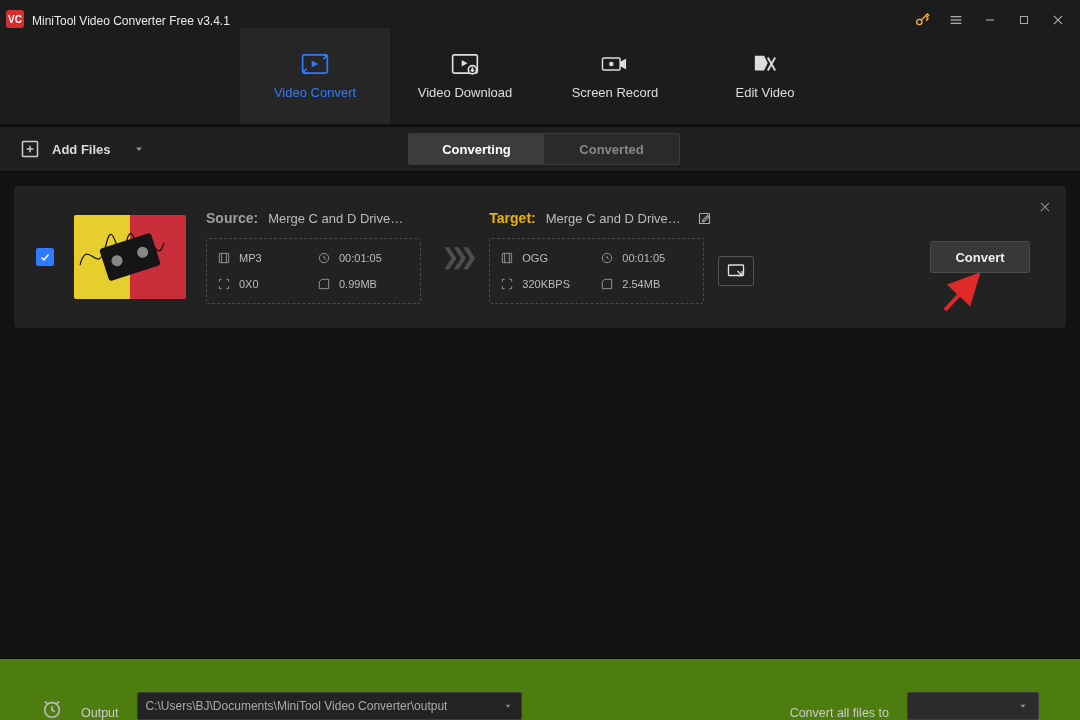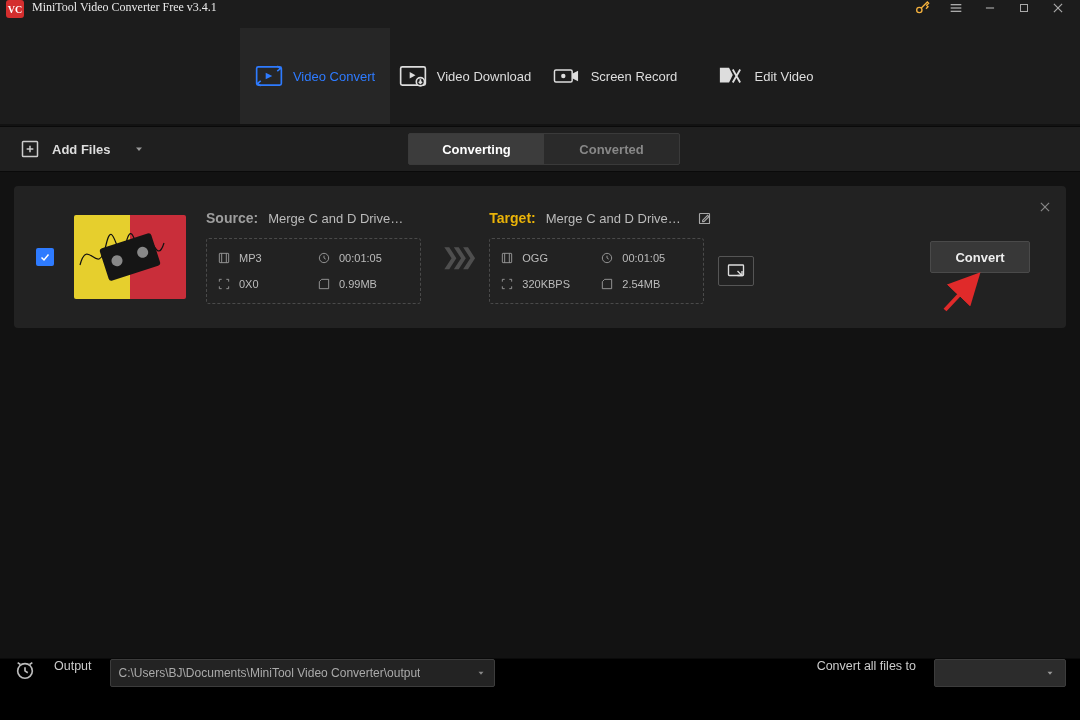--- a/index.html
+++ b/index.html
@@ -1,29 +1,29 @@
 <!DOCTYPE html>
 <html><head>
 <meta charset="utf-8">
 <style>
   * { box-sizing: border-box; margin: 0; padding: 0; }
   html, body { width: 1080px; height: 720px; background: #0f0f0f; font-family: "Segoe UI", Arial, sans-serif; color: #ccc; overflow: hidden; }
   .app { width: 1080px; height: 720px; display: flex; flex-direction: column; background: #121212; }
 
   
-  .titlebar { height: 28px; display: flex; align-items: flex-start; background: #1c1c1c; padding: 0 6px; font-family: Liberation Serif, serif; }
+  .titlebar { height: 28px; display: flex; align-items: flex-end; background: #1c1c1c; padding: 0 6px; }
   .app-logo { width: 18px; height: 18px; background: #d42e2e; border-radius: 3px; display: flex; align-items: center; justify-content: center; font-size: 10px; color: #fff; font-weight: 700; margin-right: 8px; }
   .title-text { font-size: 12px; color: #eaeaea; flex: 1; }
   .title-actions { display: flex; align-items: center; gap: 18px; padding-right: 8px; }
   .title-icon { width: 16px; height: 16px; display: flex; align-items: center; justify-content: center; color: #aaa; cursor: pointer; }
   .title-icon.key { color: #f5b13d; }
 
   
   .navbar { height: 96px; display: flex; align-items: stretch; background: #1c1c1c; padding-left: 240px; }
-  .nav-tab { width: 150px; display: flex; align-items: center; justify-content: center; gap: 10px; color: #ddd; font-size: 13px; cursor: pointer; }
+  .nav-tab { width: 150px; display: flex; flex-direction: column; align-items: center; justify-content: center; gap: 10px; color: #ddd; font-size: 13px; cursor: pointer; }
   .nav-tab.active { background: #262626; color: #2e7bff; }
   .nav-tab .nav-icon { width: 28px; height: 22px; display: flex; align-items: center; justify-content: center; }
   .nav-tab.active .nav-icon svg { stroke: #2e7bff; }
 
   
   .toolbar { height: 46px; background: #1f1f1f; border-top: 1px solid #0a0a0a; border-bottom: 1px solid #0a0a0a; display: flex; align-items: center; padding: 0 20px; margin-top: 2px; }
   .addfiles { display: flex; align-items: center; gap: 12px; font-size: 13px; font-weight: 600; color: #ddd; cursor: pointer; }
   .addfiles .af-icon { width: 20px; height: 20px; display:flex; align-items:center; justify-content:center;}
   .addfiles .caret { margin-left: 10px; color: #999; }
   .seg { margin-left: auto; margin-right: 380px; display: flex; border: 1px solid #3a3a3a; background: #2a2a2a; border-radius: 2px; }
@@ -56,21 +56,21 @@
   .arrows { display:flex; align-items:center; color:#4e4e4e; font-size: 22px; letter-spacing: -6px; }
   .arrows .chevs { letter-spacing:-9px; }
   .tgt-icons { display:flex; align-items:center; gap:14px; margin-left: 6px;}
   .edit-icon { width:16px; height:16px; color:#a8a8a8; cursor:pointer; }
   .target-preset { width:36px; height:30px; border:1px solid #555; border-radius:2px; display:flex; align-items:center; justify-content:center; color:#ddd; cursor:pointer; }
   .convert-btn { margin-left: auto; margin-right: 14px; width: 100px; height: 32px; background:#383838; color:#eee; border:1px solid #4a4a4a; border-radius:2px; font-size:13px; font-weight:600; display:flex; align-items:center; justify-content:center; cursor:pointer; }
   .close-item { position:absolute; top:14px; right:14px; color:#888; cursor:pointer; font-size:16px; line-height:1; }
   .red-arrow { position:absolute; width:44px; height:40px; pointer-events:none; }
 
   
-  .footer { height: 62px; background: #000000; border-top: 1px solid #0a0a0a; display:flex; align-items:flex-start; padding: 0 14px; gap: 18px;}
+  .footer { height: 62px; background: #4d7c0f; border-top: 1px solid #0a0a0a; display:flex; align-items:flex-end; padding: 0 41px; gap: 18px;}
   .clock-ico { width:22px; height:22px; color:#bbb; }
   .footer-label { font-size: 12.5px; color:#ccc; }
   .path-select { flex: 0 0 385px; height: 28px; background:#232323; border:1px solid #3c3c3c; border-radius:2px; display:flex; align-items:center; padding: 0 8px; font-size:12px; color:#aaa; cursor:pointer; justify-content: space-between; }
   .footer-spacer { flex:1; }
   .target-select { width: 132px; height: 28px; background:#2c2c2c; border:1px solid #3c3c3c; border-radius:2px; display:flex; align-items:center; justify-content:flex-end; padding: 0 10px; color:#999; cursor:pointer; }
   .convert-all { width: 108px; height: 34px; background:#1f6fdc; color:#fff; font-size:13px; font-weight:600; display:flex; align-items:center; justify-content:center; border-radius:2px; cursor:pointer; }
 
   svg { display:block; }
 </style>
 </head>

